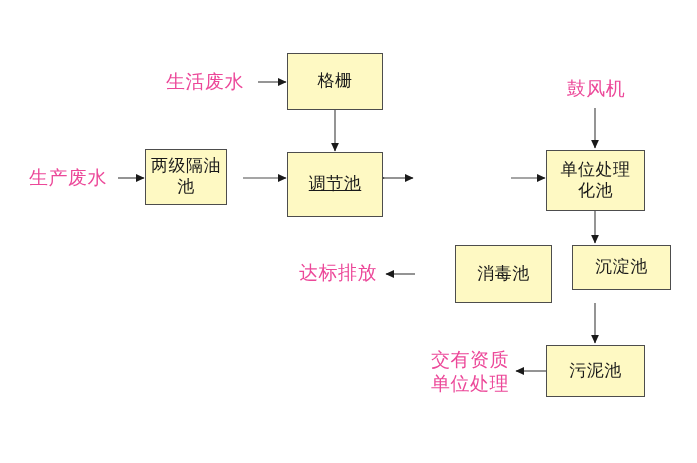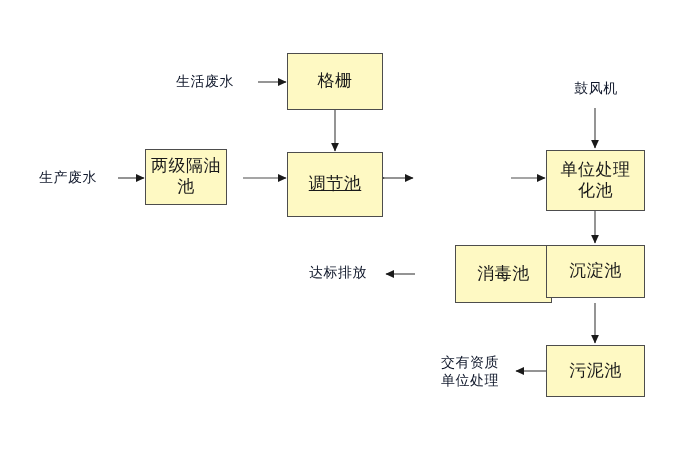--- a/index.html
+++ b/index.html
@@ -37,23 +37,23 @@
     letter-spacing: 0.5px;
     z-index: 2;
   }
   .free-label {
     position: absolute;
     box-sizing: border-box;
     display: flex;
     align-items: center;
     justify-content: center;
     text-align: left;
-    font-size: 14px;
+    font-size: 19px;
     line-height: 1.28;
-    color: #0f172a;
+    color: #ec4899;
     letter-spacing: 0.5px;
     white-space: pre-line;
     z-index: 2;
   }
 </style>
 </head>
 <body>
 
 <div id="diagram-root">
 
@@ -101,21 +101,21 @@
   <div class="node" style="left:145px; top:149px; width:82px; height:56px;">两级隔油池</div>
 
   <div class="node" style="left:287px; top:152px; width:96px; height:65px;text-decoration:underline;">调节池</div>
 
 
   <div class="node" style="left:546px; top:150px; width:99px; height:61px; white-space:pre-line;">单位处理
 化池</div>
 
   <div class="node" style="left:415px; top:245px; width:97px; height:58px;margin-left:40px;">消毒池</div>
 
-  <div class="node" style="left:546px; top:245px; width:99px; height:53px;">沉淀池</div>
+  <div class="node" style="left:572px; top:245px; width:99px; height:45px;">沉淀池</div>
 
   <div class="node" style="left:546px; top:345px; width:99px; height:52px;">污泥池</div>
 
   <div class="free-label" style="left:155px; top:68px; width:100px; height:28px;">生活废水</div>
 
   <div class="free-label" style="left:18px; top:164px; width:100px; height:28px;">生产废水</div>
 
   <div class="free-label" style="left:557px; top:76px; width:78px; height:26px;">鼓风机</div>
 
   <div class="free-label" style="left:293px; top:259px; width:90px; height:28px;">达标排放</div>

